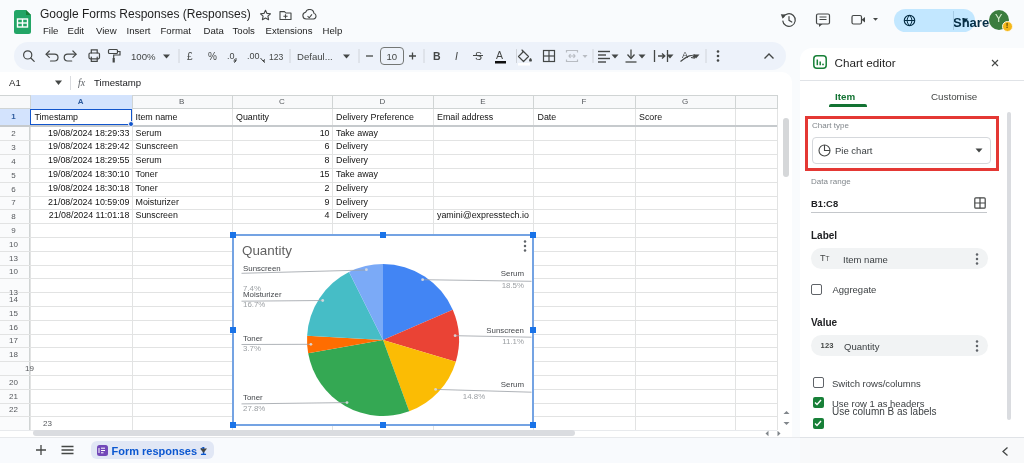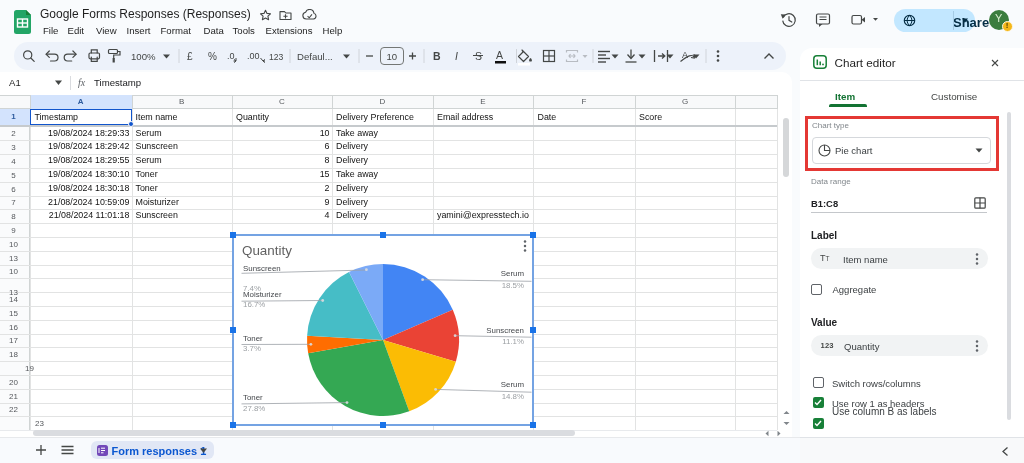--- a/index.html
+++ b/index.html
@@ -262,21 +262,21 @@
     <div class="hdr" style="left:0;width:27px;top:288px;">13</div>
     <div class="hdr" style="left:0;width:27px;top:295px;">14</div>
     <div class="hdr" style="left:0;width:27px;top:308.79999999999995px;">15</div>
     <div class="hdr" style="left:0;width:27px;top:322.6px;">16</div>
     <div class="hdr" style="left:0;width:27px;top:336.4px;">17</div>
     <div class="hdr" style="left:0;width:27px;top:350.2px;">18</div>
     <div class="hdr" style="left:16px;width:27px;top:364px;">19</div>
     <div class="hdr" style="left:0;width:27px;top:377.79999999999995px;">20</div>
     <div class="hdr" style="left:0;width:27px;top:391.59999999999997px;">21</div>
     <div class="hdr" style="left:0;width:27px;top:405.4px;">22</div>
-    <div class="hdr" style="left:0;width:27px;top:419.2px;padding-left:35px;">23</div>
+    <div class="hdr" style="left:8px;width:27px;top:419.2px;padding-left:35px;">23</div>
   </div>
 
 <div class="abs" style="left:0;top:124.5px;width:777px;height:2.5px;background:#c6cacd;"></div>
 
 <div class="abs" style="left:30px;top:108.8px;width:102px;height:15.8px;border:1.6px solid #1155cc;"></div>
 <div class="abs" style="left:127.6px;top:120.6px;width:6.4px;height:6.4px;border-radius:50%;background:#1155cc;border:1px solid #fff;"></div>
 <div id="cells">
     <div class="cell" style="left:34.5px;top:110.5px;">Timestamp</div>
     <div class="cell" style="left:135.5px;top:110.5px;">Item name</div>
     <div class="cell" style="left:236px;top:110.5px;">Quantity</div>
@@ -462,21 +462,21 @@
 <div class="ppct" style="left:243px;top:301.2px;">16.7%</div>
 <div class="plabel" style="left:243px;top:335px;">Toner</div>
 <div class="ppct" style="left:243px;top:345.4px;">3.7%</div>
 <div class="plabel" style="left:243px;top:394.3px;">Toner</div>
 <div class="ppct" style="left:243px;top:404.7px;">27.8%</div>
 <div class="plabel" style="left:424px;top:270px;width:100px;text-align:right;">Serum</div>
 <div class="ppct" style="left:424px;top:281.8px;width:100px;text-align:right;">18.5%</div>
 <div class="plabel" style="left:424px;top:326.5px;width:100px;text-align:right;">Sunscreen</div>
 <div class="ppct" style="left:424px;top:338px;width:100px;text-align:right;">11.1%</div>
 <div class="plabel" style="left:424px;top:380.6px;width:100px;text-align:right;">Serum</div>
-<div class="ppct" style="left:424px;top:392.8px;width:100px;text-align:right;">14.8%</div>
+<div class="ppct" style="left:424px;top:392.8px;width:100px;text-align:center;">14.8%</div>
 
 <div class="abs" style="left:232px;top:234px;width:302px;height:192px;border:2px solid #74a3e3;"></div>
 <div id="handles">
     <div class="abs" style="left:230px;top:232px;width:6px;height:6px;background:#1973e8;"></div>
     <div class="abs" style="left:380px;top:232px;width:6px;height:6px;background:#1973e8;"></div>
     <div class="abs" style="left:530px;top:232px;width:6px;height:6px;background:#1973e8;"></div>
     <div class="abs" style="left:230px;top:327px;width:6px;height:6px;background:#1973e8;"></div>
     <div class="abs" style="left:530px;top:327px;width:6px;height:6px;background:#1973e8;"></div>
     <div class="abs" style="left:230px;top:422px;width:6px;height:6px;background:#1973e8;"></div>
     <div class="abs" style="left:380px;top:422px;width:6px;height:6px;background:#1973e8;"></div>

